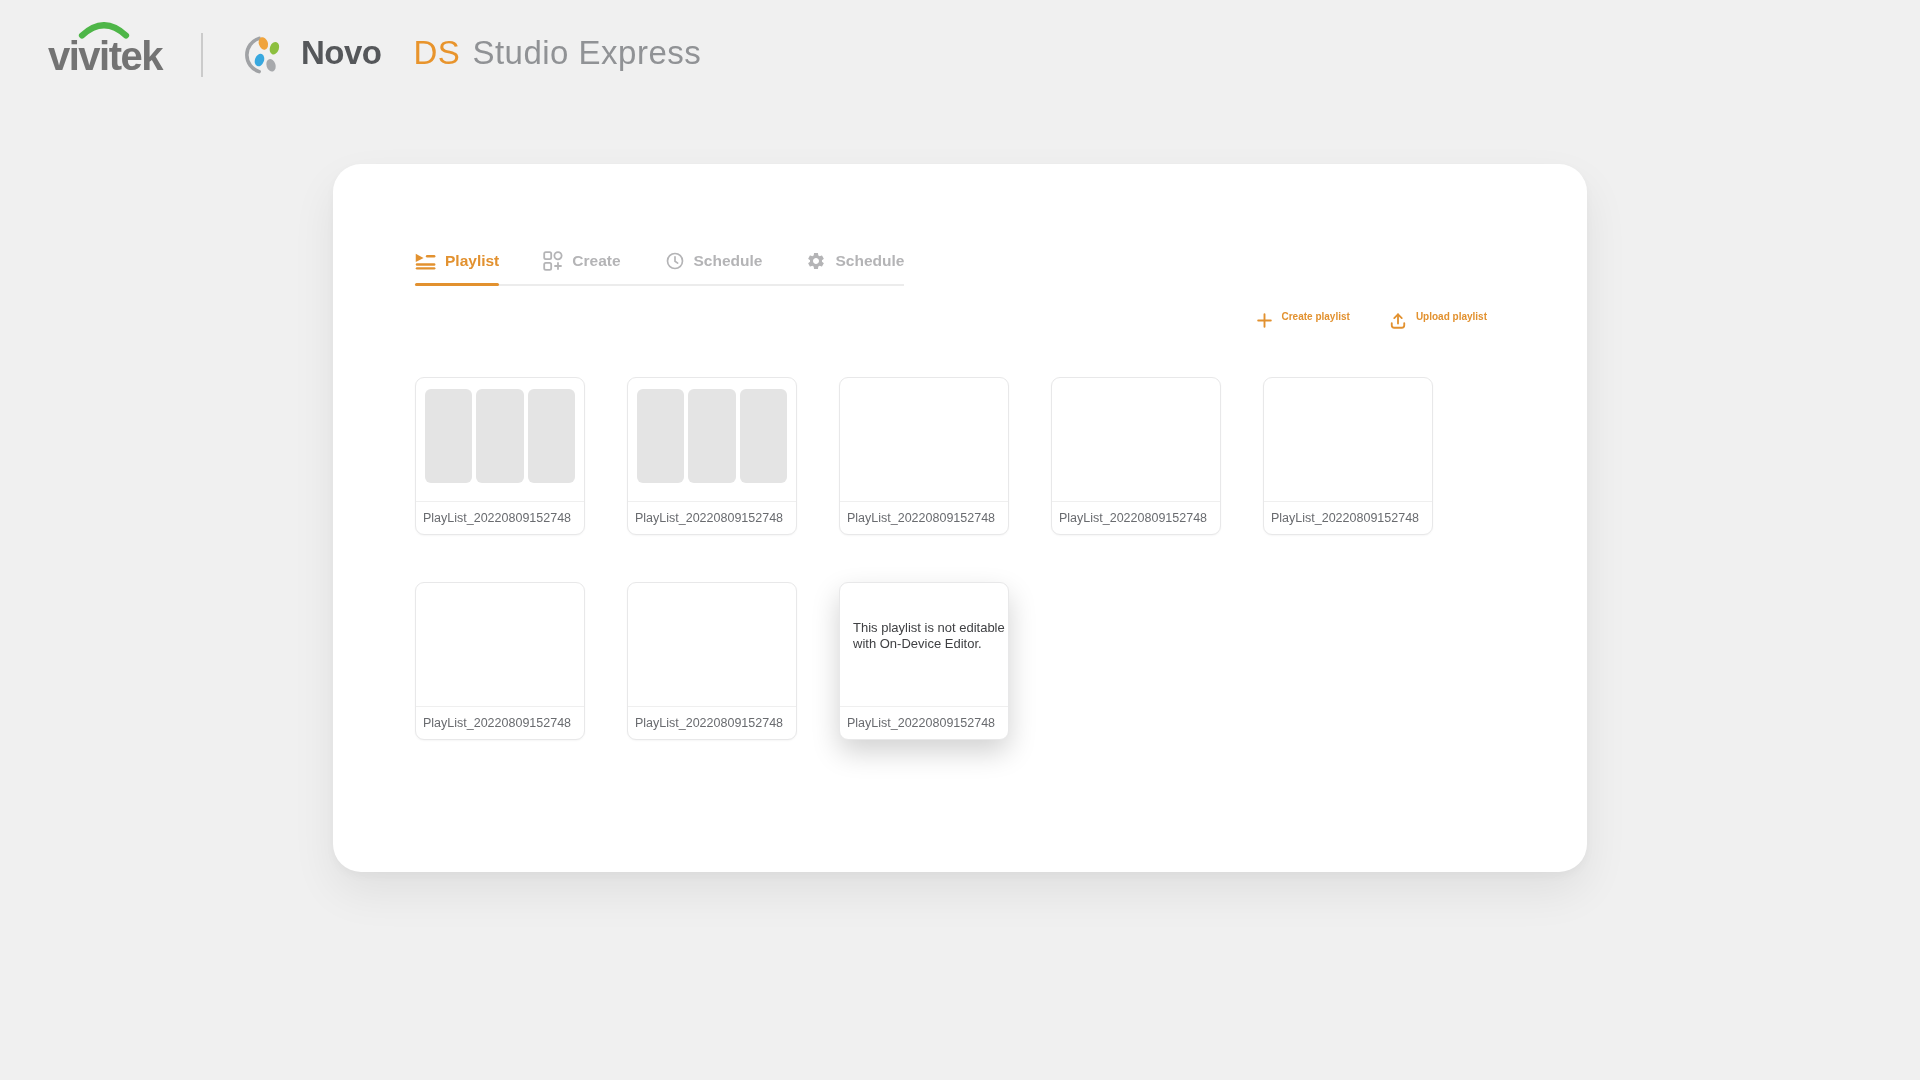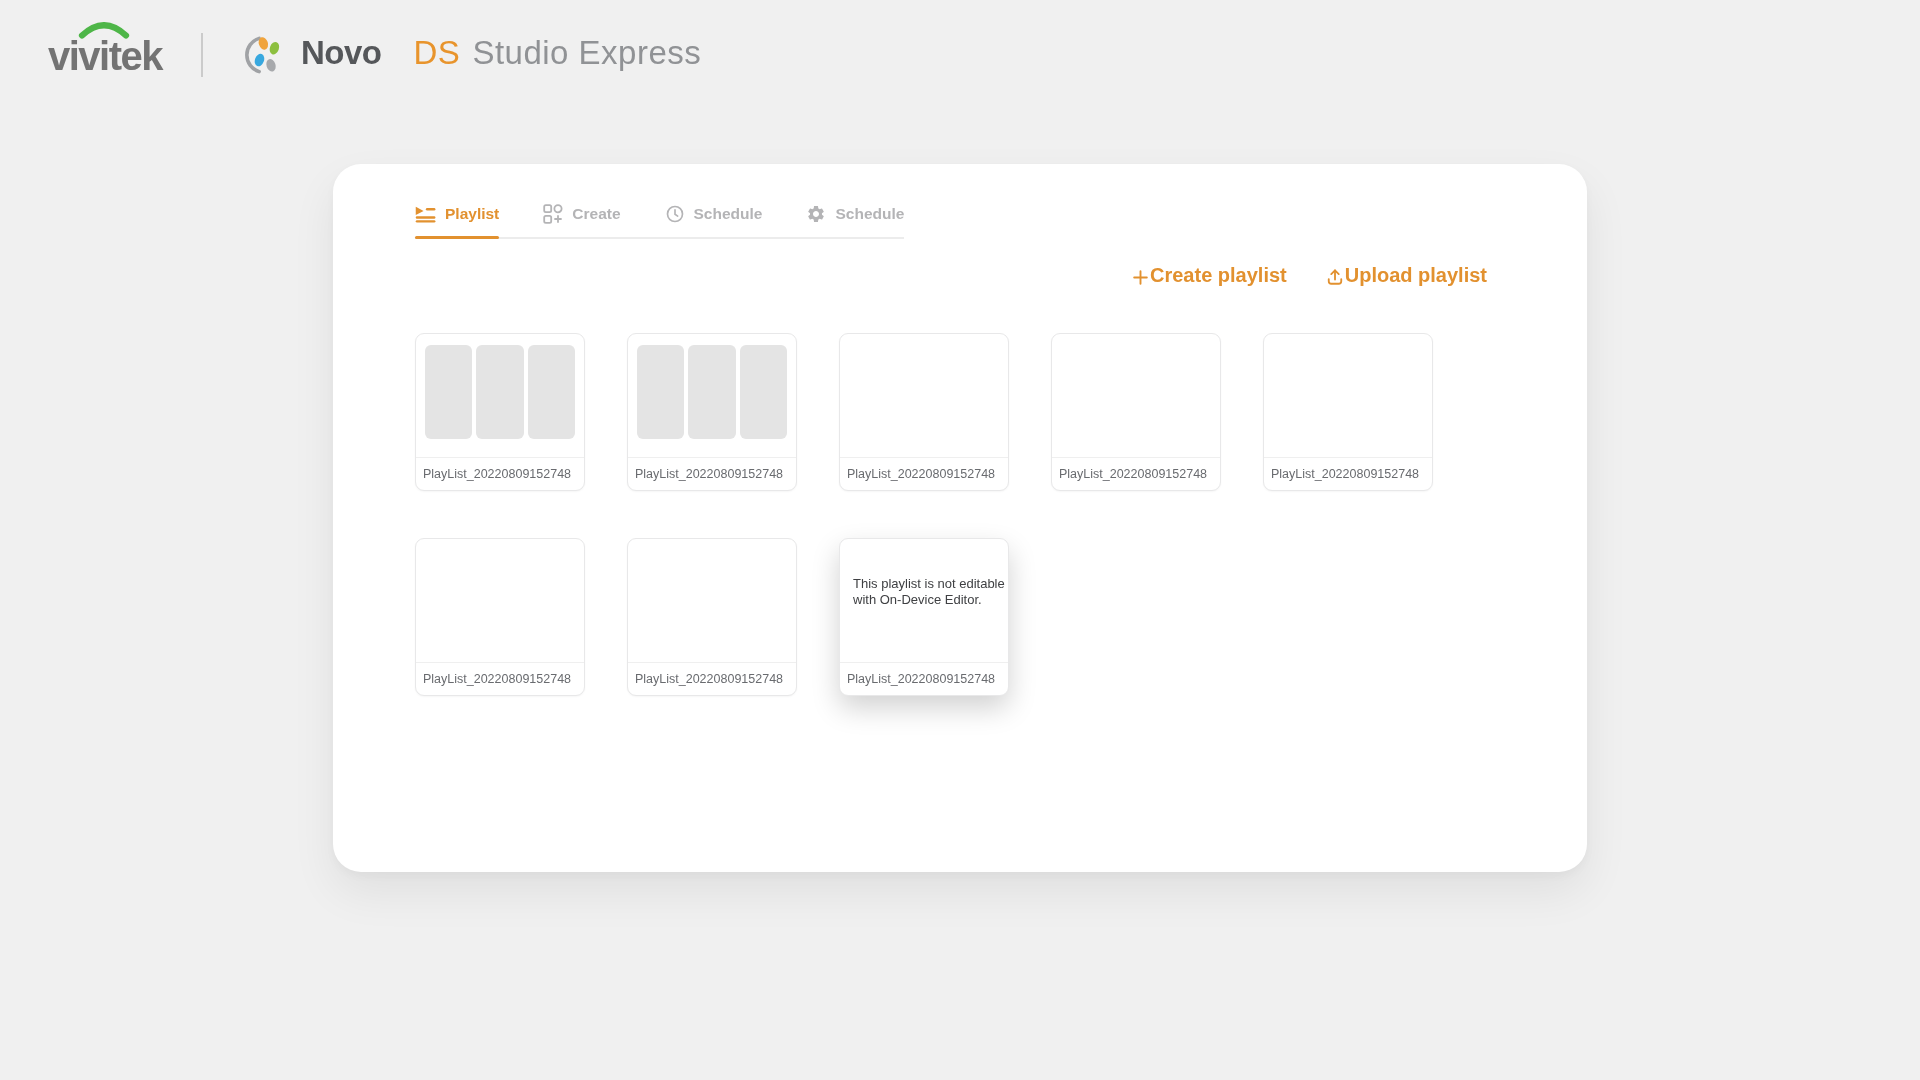--- a/index.html
+++ b/index.html
@@ -28,30 +28,30 @@
     width:1254px; height:708px; margin:88px auto 0;
     background:#fff; border-radius:28px;
     box-shadow:0 20px 45px rgba(0,0,0,.07), 0 4px 10px rgba(0,0,0,.03);
   }
   .content { padding:40px 100px 0 82px; }
 
   
   .tabs { display:inline-flex; gap:44px; border-bottom:2px solid #ECECEC; }
   .tab { display:flex; align-items:center; gap:9px; padding-bottom:13px;
          position:relative; font-size:15.5px; font-weight:700; color:#B4B4B6; cursor:pointer;
-         background:none; border:none; font-family:inherit; }
+         background:none; border:none; font-family:inherit;margin-top:47px; }
   .tab .ticon { display:flex; align-items:center; }
   .tab.active { color:var(--accent); }
   .tab.active::after { content:""; position:absolute; left:0; right:0; bottom:-2px;
          height:3px; background:var(--accent); border-radius:3px; }
 
   
   .actions { display:flex; justify-content:flex-end; gap:38px; margin-top:25px; }
-  .action { display:flex; align-items:flex-end; gap:0; background:none; border:none;
-         color:var(--accent); font-size:20px; font-weight:700; font-family:inherit; cursor:pointer; }
+  .action { display:flex; align-items:flex-start; gap:8px; background:none; border:none;
+         color:var(--accent); font-size:10px; font-weight:700; font-family:inherit; cursor:pointer; }
   .action .aicon { display:flex; align-items:center; }
 
   
   .grid { margin-top:46px; display:grid; grid-template-columns:repeat(5,170px);
           column-gap:42px; row-gap:47px; }
   .pcard { position:relative; width:170px; height:158px; background:#fff;
            border:1px solid #E8E8E9; border-radius:9px; display:flex; flex-direction:column;
            box-shadow:0 1px 2px rgba(0,0,0,.04); cursor:pointer; }
   .pcard.elevated { box-shadow:0 12px 28px rgba(0,0,0,.18); z-index:1; }
 

